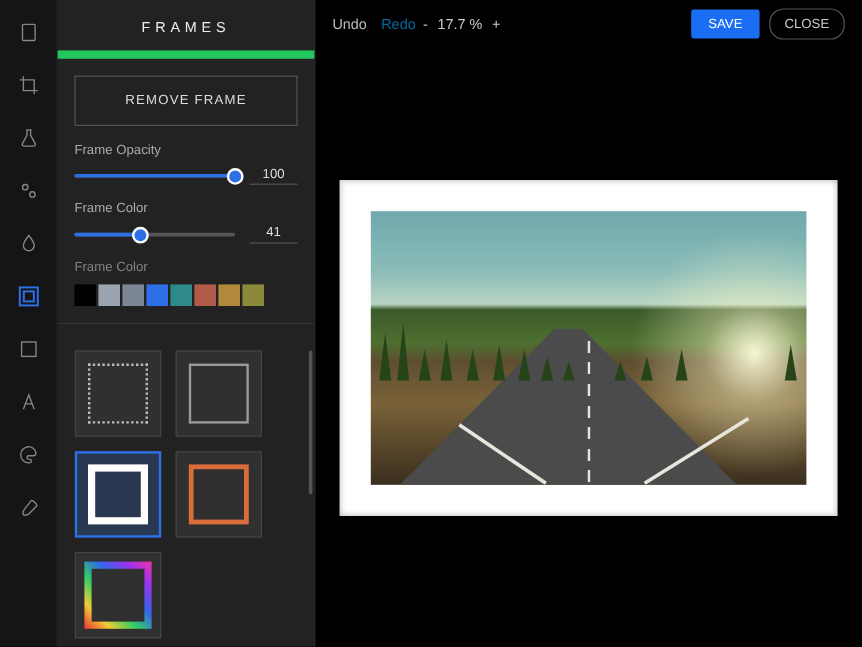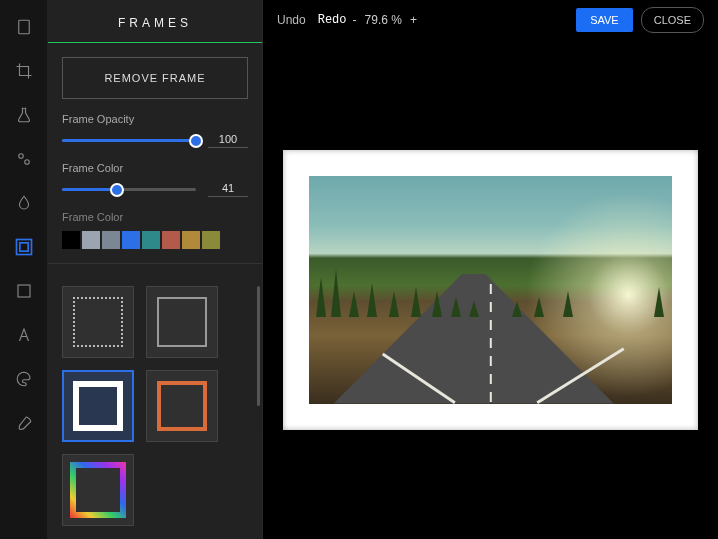--- a/index.html
+++ b/index.html
@@ -19,21 +19,21 @@
   color: #888; cursor: pointer;
 }
 .tool-rail .rail-icon.active { color: #2d6fe6; }
 .sidebar {
   width: 215px; background: #222; display:flex; flex-direction:column;
   border-right: 1px solid #2a2a2a;
 }
 .sidebar-title {
   text-align:center; padding: 16px 0 12px;
   letter-spacing: 4px; font-size: 12px; color: #eee;
-  border-bottom: 1px solid #22c55e;
+  border-bottom: 7px solid #22c55e;
 }
 .sidebar-body { padding: 14px 14px 10px; }
 .btn-outline {
   width: 100%; height: 42px; background: transparent; border:1px solid #555;
   color:#ddd; font-size:11px; letter-spacing:1px; cursor:pointer;
 }
 .ctrl-label { font-size:11px; color:#aaa; margin-top:14px; margin-bottom:8px; }
 .ctrl-row { display:flex; align-items:center; gap:12px; }
 .slider-track {
   position:relative; flex:1; height:3px; background:#555; border-radius:2px;
@@ -80,21 +80,21 @@
   position:absolute; right:2px; top:12px; width:3px; height:120px;
   background:#555; border-radius:2px;
 }
 .workspace { flex:1; display:flex; flex-direction:column; background:#000; }
 .topbar {
   height:40px; display:flex; align-items:center; gap:8px;
   padding:0 14px; font-size:12px;
 }
 .topbar .undo-redo { display:flex; gap:12px; }
 .topbar .undo { color:#bbb; cursor:pointer; }
-.topbar .redo { color:#ffffff;font-family:Liberation Mono, monospace; }
+.topbar .redo { color:#0369a1; }
 .topbar .zoom { margin-left:auto; margin-right:auto; display:flex; align-items:center; gap:8px; color:#ccc; position:absolute; left:50%; transform:translateX(-10%);}
 .topbar .spacer { flex:1; }
 .btn-save {
   background:#1b6ef3; color:#fff; border:none; padding:6px 14px;
   font-size:11px; cursor:pointer; border-radius:2px;
 }
 .btn-close {
   background:transparent; color:#ccc; border:1px solid #555; padding:6px 12px;
   font-size:11px; cursor:pointer; border-radius:12px;
 }
@@ -259,21 +259,21 @@
 </div>
 
 <div class="workspace">
   <div class="topbar">
     <div class="undo-redo">
       <span class="undo">Undo</span>
       <span class="redo">Redo</span>
     </div>
     <div class="zoom">
       <span>-</span>
-      <span>79.6 %</span>
+      <span>17.7 %</span>
       <span>+</span>
     </div>
     <div class="spacer"></div>
     <button class="btn-save">SAVE</button>
     <button class="btn-close">CLOSE</button>
   </div>
 
   <div class="canvas-area">
     <div class="canvas-frame-outer">
       <div class="canvas-frame-mat">

